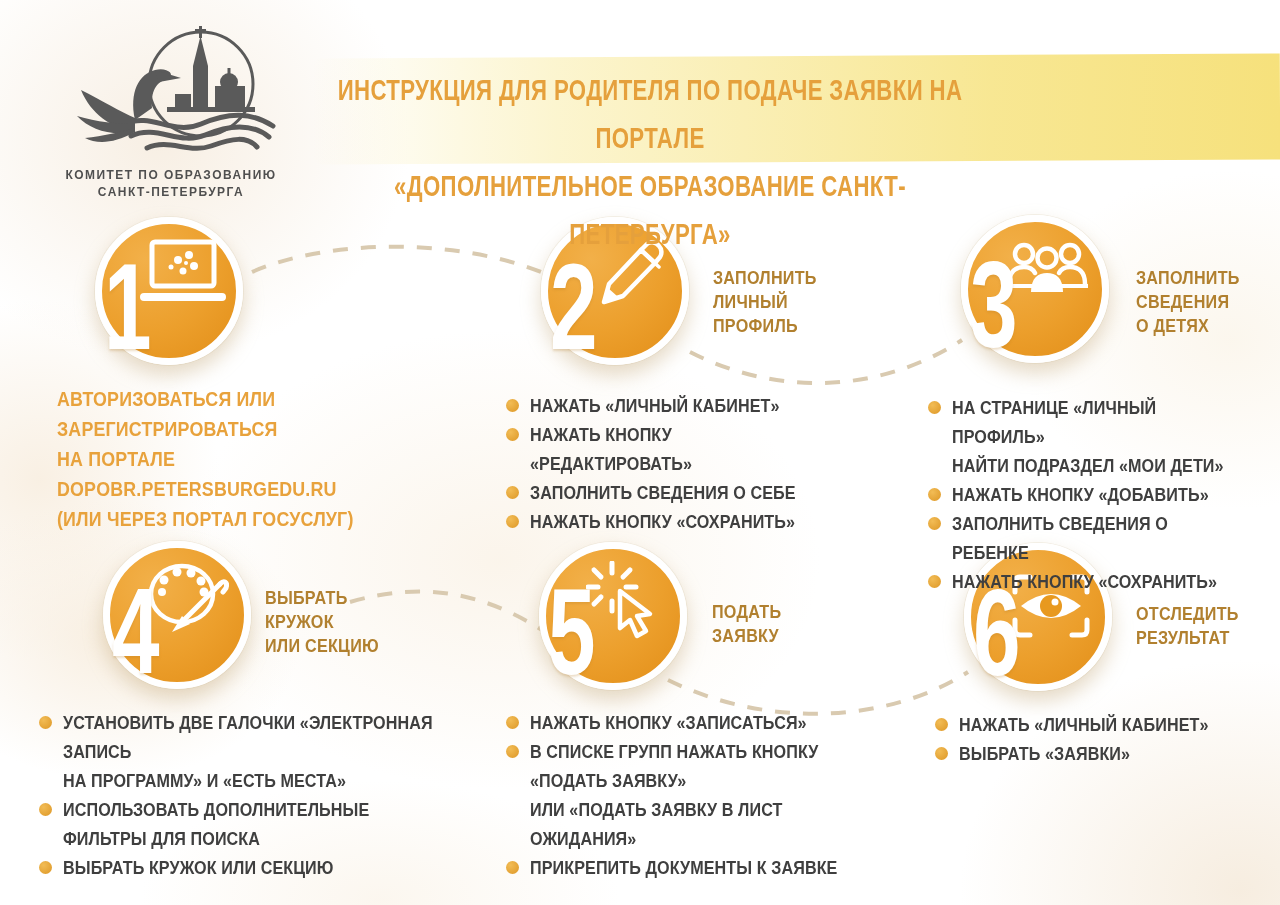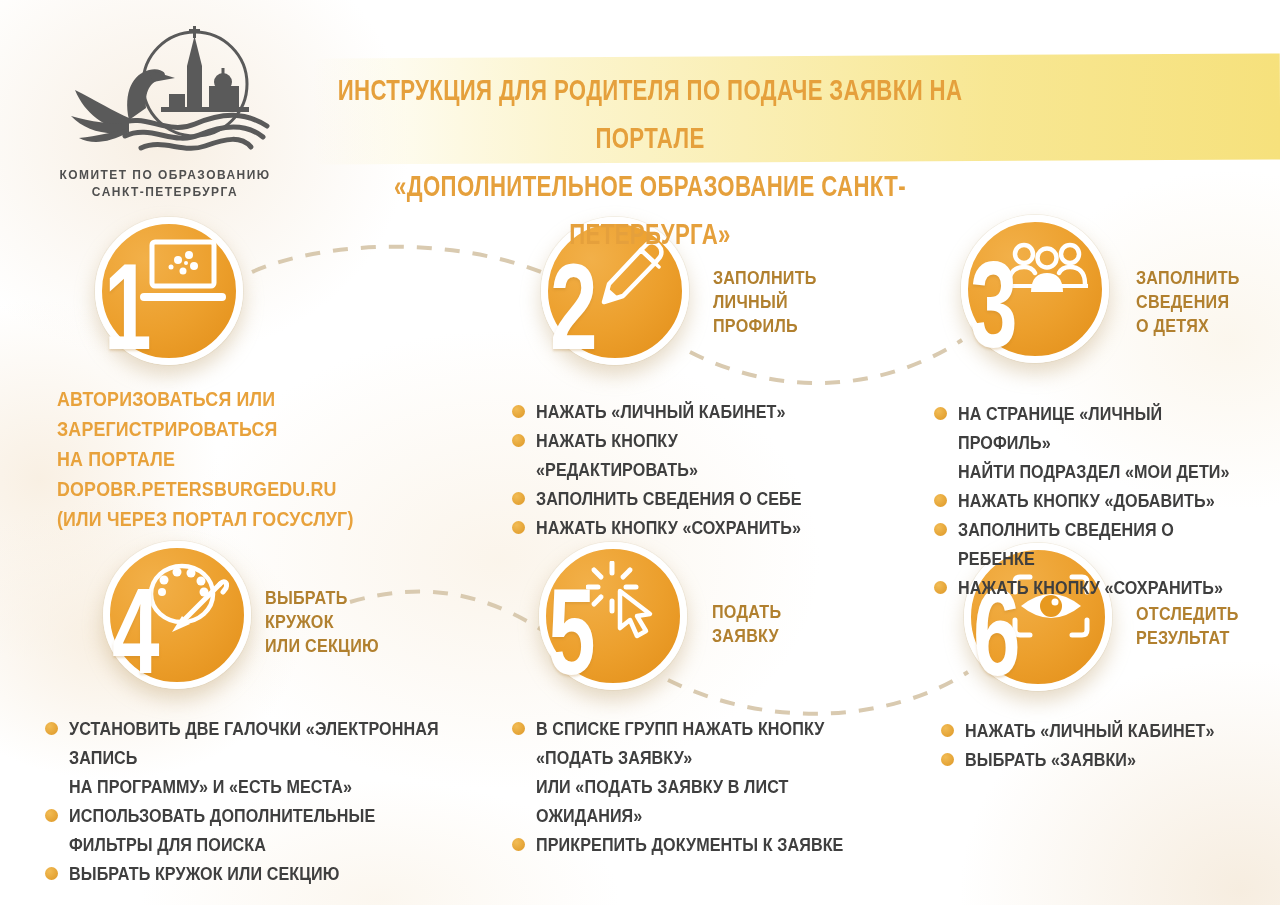--- a/index.html
+++ b/index.html
@@ -36,21 +36,21 @@
 
   
   .title{
     position:absolute;left:220px;top:66px;width:860px;z-index:3;
     color:#E5A03C;font-weight:bold;font-size:30px;line-height:48px;
     text-align:center;white-space:pre-line;letter-spacing:.5px;
     transform:scaleX(.74);transform-origin:50% 0;
   }
 
   
-  .logo-wrap{position:absolute;left:45px;top:20px;width:240px;z-index:3;}
+  .logo-wrap{position:absolute;left:51px;top:20px;width:240px;z-index:3;}
   .logo-caption{margin-top:4px;color:#4F4F4F;font-size:13px;letter-spacing:1.6px;
     text-align:center;line-height:17px;white-space:pre-line;font-weight:bold;
     transform:scaleX(.92);transform-origin:50% 0;}
 
   
   .connectors{position:absolute;left:0;top:0;z-index:1;}
 
   
   .circle{
     position:absolute;width:134px;height:134px;border-radius:50%;
@@ -74,21 +74,21 @@
   }
 
   
   .step-desc{
     position:absolute;z-index:3;color:#E8A23C;font-weight:bold;font-size:21px;
     line-height:30px;white-space:pre-line;letter-spacing:.2px;
     transform:scaleX(.85);transform-origin:0 0;
   }
 
   
-  ul.bullets{position:absolute;z-index:3;list-style:none;margin:8px;padding:0;}
+  ul.bullets{position:absolute;z-index:3;list-style:none;margin:2px;padding:0;}
   ul.bullets li{display:flex;align-items:flex-start;margin:0;}
   .dot{
     flex:none;width:13px;height:13px;border-radius:50%;margin:8px 11px 0 0;
     background:radial-gradient(circle at 35% 32%,#F3C express,#E8A93F);
     background:radial-gradient(circle at 35% 32%,#F2BC55,#DD9726);
   }
   .btext{
     color:#3F3F3F;font-weight:bold;font-size:19px;line-height:29px;
     white-space:pre-line;letter-spacing:.1px;
     transform:scaleX(.85);transform-origin:0 0;
@@ -305,20 +305,24 @@
       </g>
       <path d="M34 30 L64 53 L51 55 L60 70 L51 75 L44 59 L34 67 Z" stroke="#fff" stroke-width="4.5" fill="none" stroke-linejoin="round"></path>
     </svg>
     <span class="step-number">5</span>
   </div>
   <div class="step-label" style="left:712px;top:600px;">ПОДАТЬ
 ЗАЯВКУ</div>
   <ul class="bullets" style="left:504px;top:706px;width:440px;">
     <li>
         <span class="dot"></span>
+        <span class="btext">НАЖАТЬ КНОПКУ «ЗАПИСАТЬСЯ»</span>
+      </li>
+    <li>
+        <span class="dot"></span>
         <span class="btext">В СПИСКЕ ГРУПП НАЖАТЬ КНОПКУ «ПОДАТЬ ЗАЯВКУ»
 ИЛИ «ПОДАТЬ ЗАЯВКУ В ЛИСТ ОЖИДАНИЯ»</span>
       </li>
     <li>
         <span class="dot"></span>
         <span class="btext">ПРИКРЕПИТЬ ДОКУМЕНТЫ К ЗАЯВКЕ</span>
       </li>
 
   </ul>
 </div>

